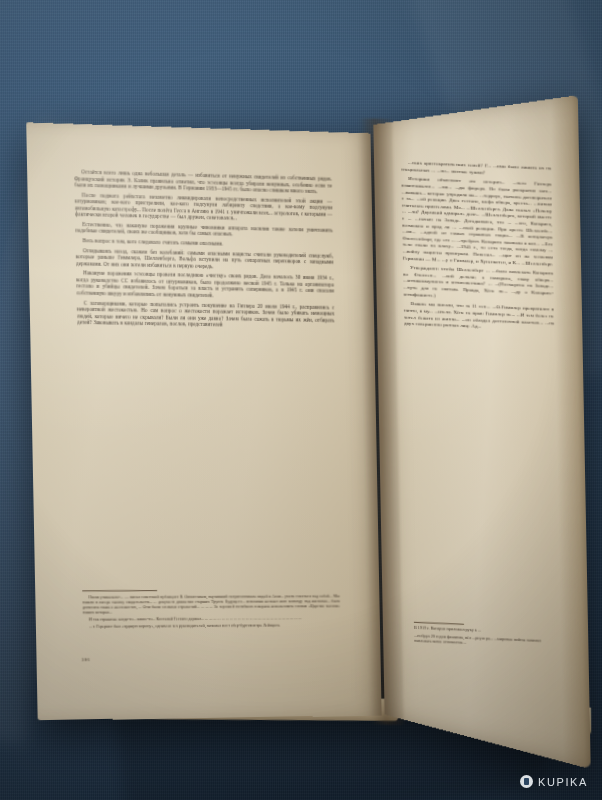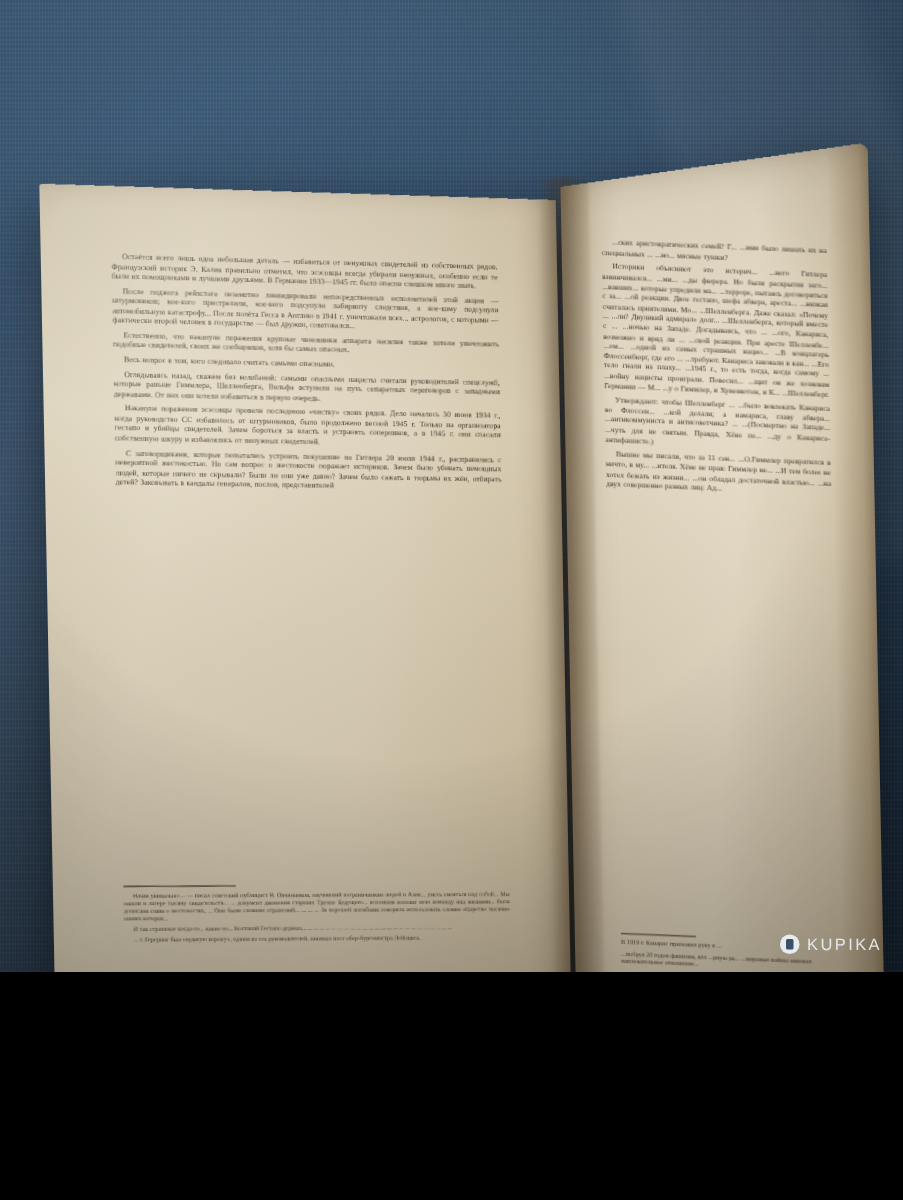--- a/index.html
+++ b/index.html
@@ -6,21 +6,21 @@
     margin: 0;
     padding: 0;
     background: #000;
   }
   body {
     font-family: "Liberation Serif", serif;
   }
   .photo {
     position: relative;
     width: 602px;
-    height: 648px;
+    height: 800px;
     overflow: hidden;
     background: #33506b;
   }
 
   
   .cloth {
     position: absolute;
     inset: 0;
     background:
       linear-gradient(118deg, rgba(255,255,255,0.05) 0%, rgba(0,0,0,0.22) 58%, rgba(0,0,0,0.40) 100%),

